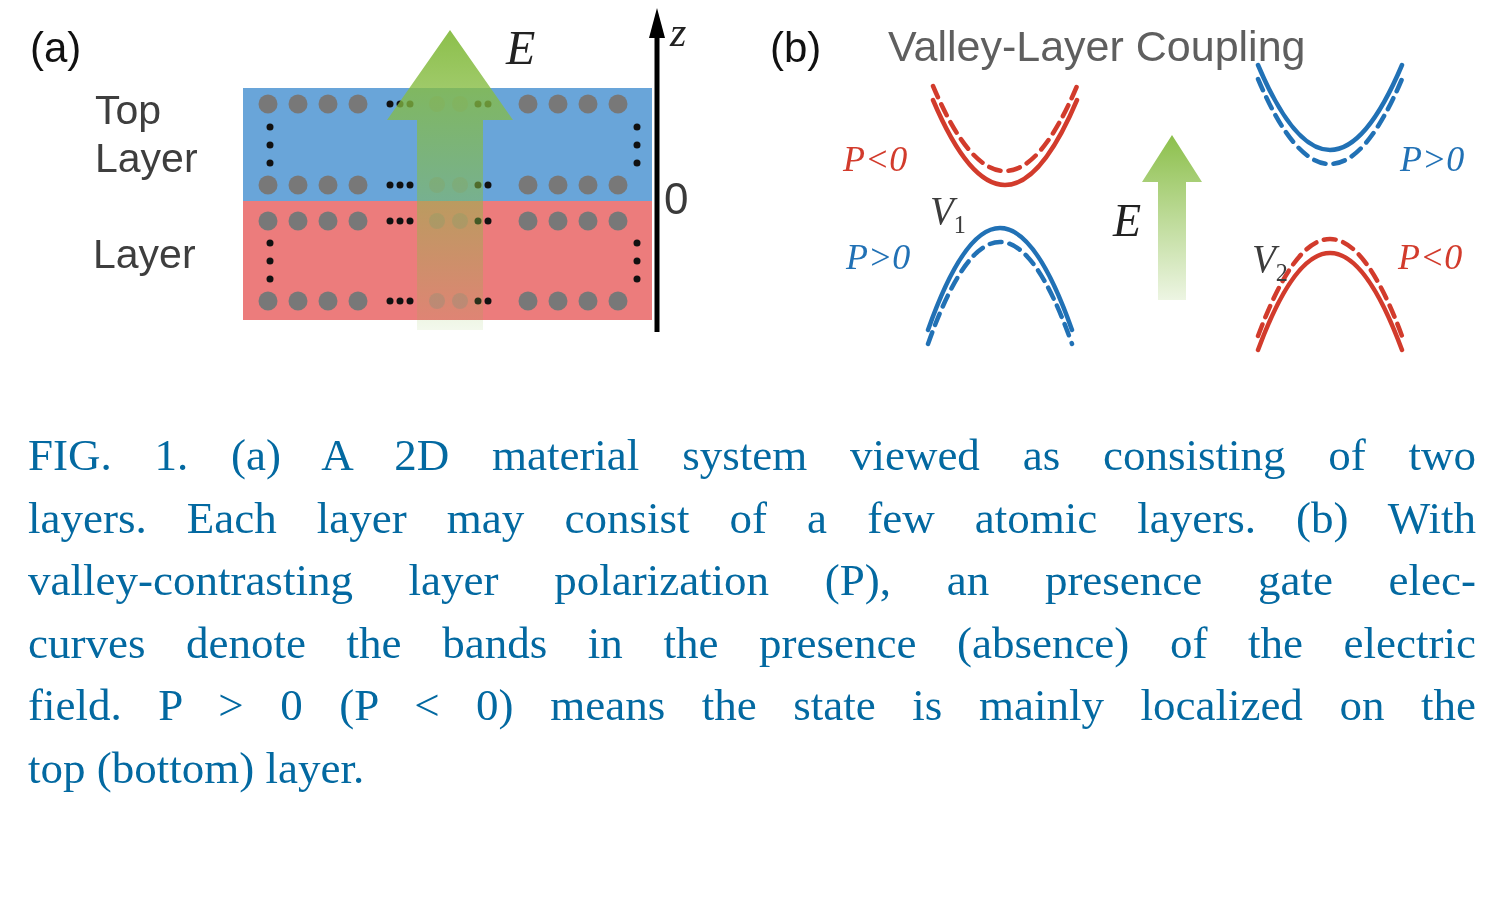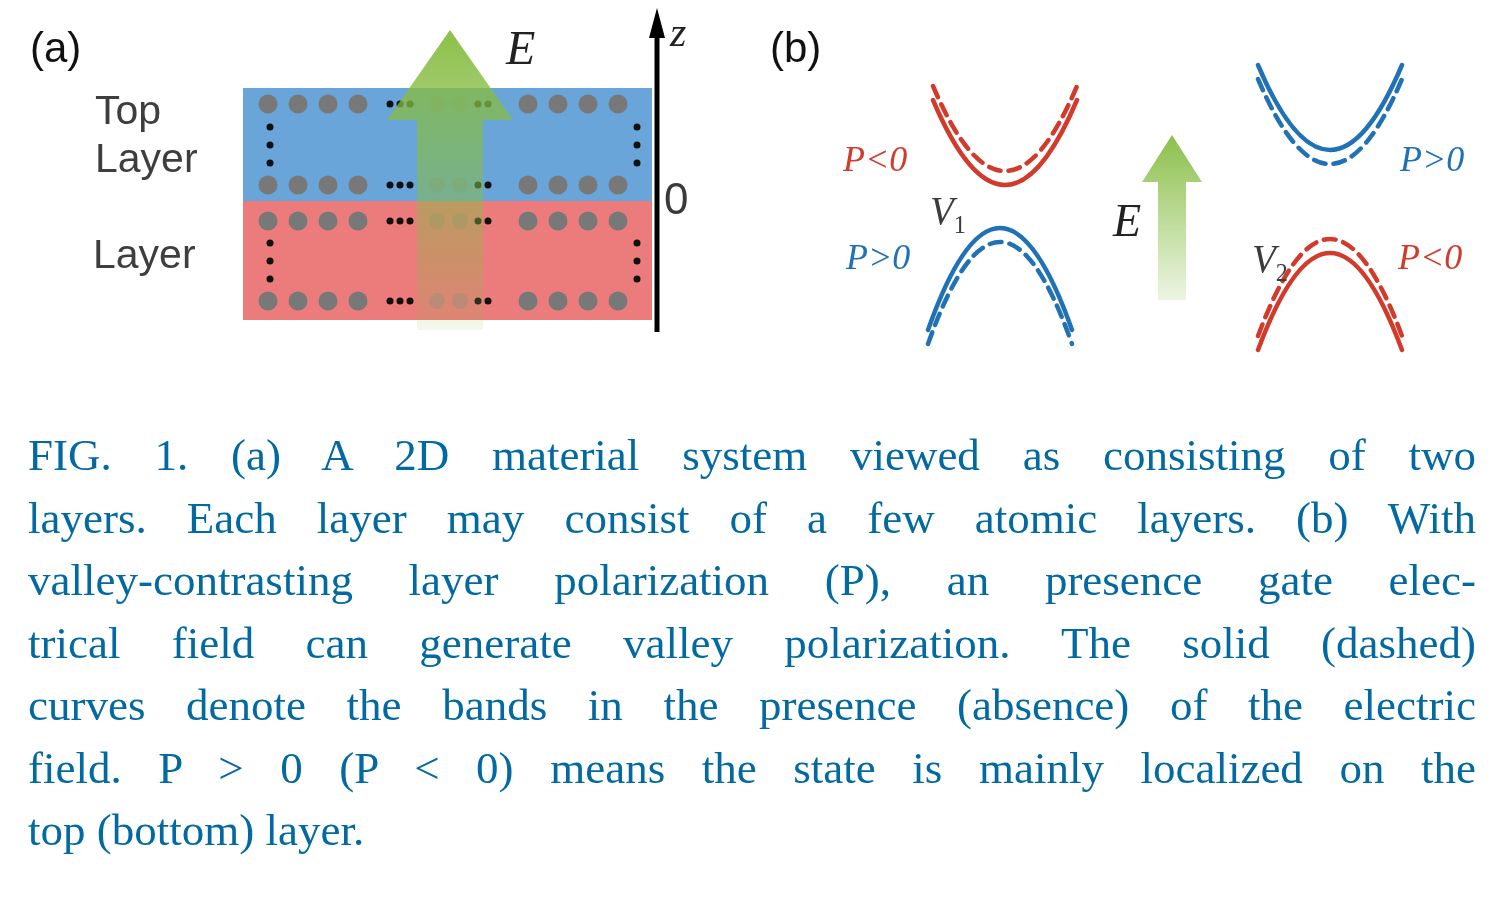--- a/index.html
+++ b/index.html
@@ -173,39 +173,39 @@
     <div class="lbl layer-label" style="left:93px; top:230px;">
       <div>Layer</div>
     </div>
 
     <span class="lbl math e-label-a">E</span>
     <span class="lbl math z-label">z</span>
     <span class="lbl zero-label">0</span>
 
     <span class="lbl panel-tag" style="left:770px; top:24px;">(b)</span>
 
+    <span class="lbl vlc-title">Valley-Layer Coupling</span>
 
     <span class="lbl math p-label p-red" style="left:843px; top:138px;">P&lt;0</span>
 
     <span class="lbl math valley-label" style="left:930px; top:188px;"><span>V</span><sub>1</sub></span>
 
     <span class="lbl math p-label p-blue" style="left:846px; top:236px;">P&gt;0</span>
 
     <span class="lbl math e-label-b">E</span>
 
     <span class="lbl math valley-label" style="left:1252px; top:188px;margin-top:48px;"><span>V</span><sub>2</sub></span>
 
     <span class="lbl math p-label p-blue" style="left:1400px; top:138px;">P&gt;0</span>
 
     <span class="lbl math p-label p-red" style="left:1398px; top:236px;">P&lt;0</span>
   </div>
 
   <div class="caption">
     <div class="cap-line">FIG. 1.  (a) A 2D material system viewed as consisting of two</div>
     <div class="cap-line">layers. Each layer may consist of a few atomic layers. (b) With</div>
     <div class="cap-line">valley-contrasting layer polarization (P), an presence gate elec-</div>
-    <div class="cap-line">trical field can generate valley polarization. The solid (dashed)</div>
     <div class="cap-line">curves denote the bands in the presence (absence) of the electric</div>
     <div class="cap-line">field. P &gt; 0 (P &lt; 0) means the state is mainly localized on the</div>
     <div class="cap-line last">top (bottom) layer.</div>
   </div>
 
 </div>
 
 </body></html>

